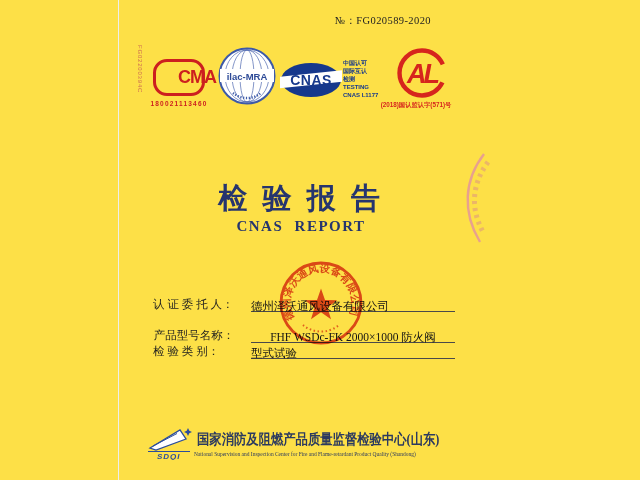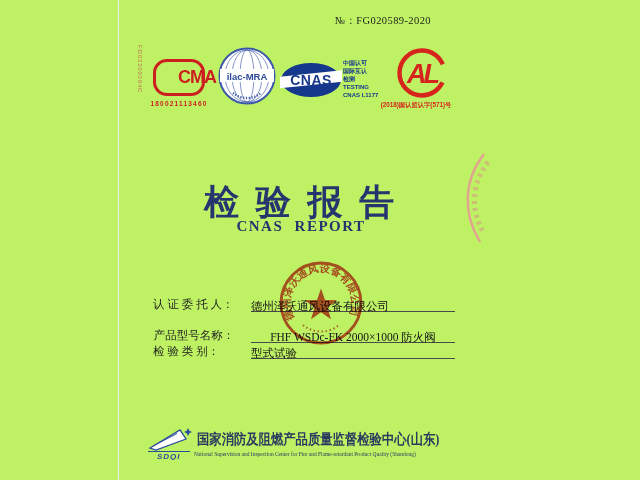--- a/index.html
+++ b/index.html
@@ -1,16 +1,16 @@
 <!DOCTYPE html>
 <html><head>
 <meta charset="utf-8">
 <style>
   html,body{margin:0;padding:0;background:#ffffff;}
-  .page{position:relative;width:640px;height:480px;background:#bef264;overflow:hidden;
+  .page{position:relative;width:640px;height:480px;background:#fde047;overflow:hidden;
         font-family:"Liberation Serif",serif;color:#1f1f1f;}
   .abs{position:absolute;}
 
   
   .fold{left:118px;top:0;width:1px;height:480px;background:#ededed;}
 
   
   .report-no{left:335px;top:14px;font-size:10.5px;color:#222;letter-spacing:.4px;}
 
   
@@ -33,21 +33,21 @@
   .cnas{left:280px;top:62px;width:62px;height:36px;}
   .cnas-cap{left:343px;top:59px;width:40px;font-family:"Liberation Sans",sans-serif;
             font-size:6px;font-weight:bold;color:#16388c;line-height:8px;white-space:nowrap;}
 
   
   .cal{left:392px;top:47px;width:60px;height:53px;}
   .cal-cap{left:374px;top:101px;width:84px;text-align:center;font-family:"Liberation Sans",sans-serif;
            font-size:6.3px;font-weight:bold;color:#d6251d;white-space:nowrap;}
 
   
-  .title-zh{left:141px;top:179px;width:320px;text-align:center;font-size:35px;font-weight:bold;
+  .title-zh{left:141px;top:179px;width:320px;text-align:center;font-size:29px;font-weight:bold;
             color:#26356e;letter-spacing:4px;white-space:nowrap;}
   .title-en{left:141px;top:218px;width:320px;text-align:center;font-size:15px;font-weight:bold;
             color:#26356e;letter-spacing:1.5px;word-spacing:6px;}
 
   
   .arc-stamp{left:450px;top:150px;width:52px;height:100px;}
 
   
   .row{left:153px;width:302px;height:15px;display:flex;align-items:flex-end;gap:16px;}
   .row .lbl{flex:0 0 82px;font-size:11.5px;color:#1f1f1f;white-space:nowrap;}

